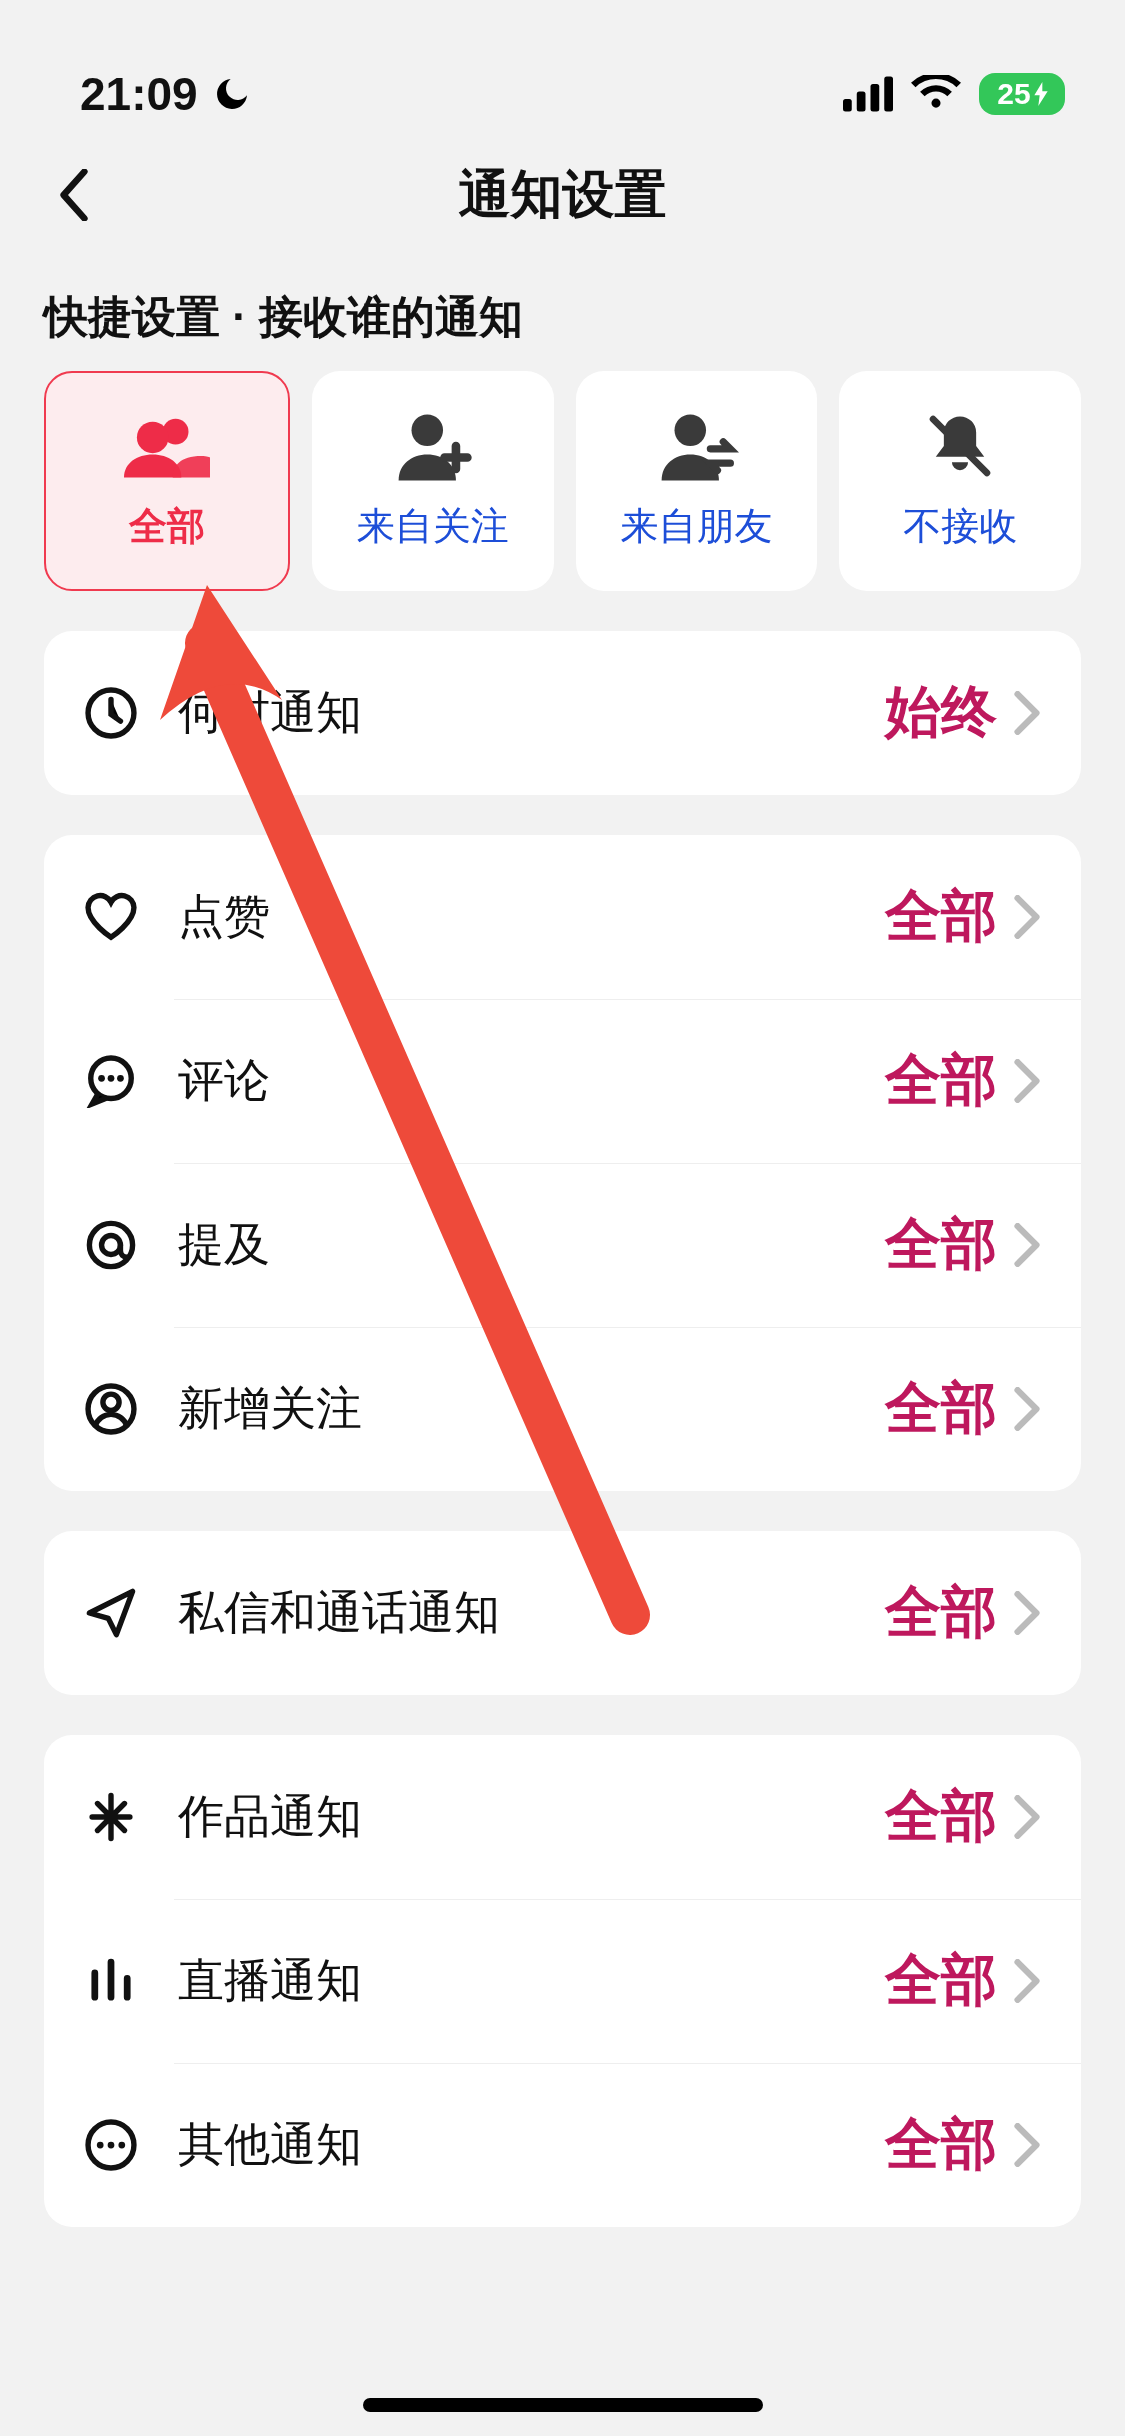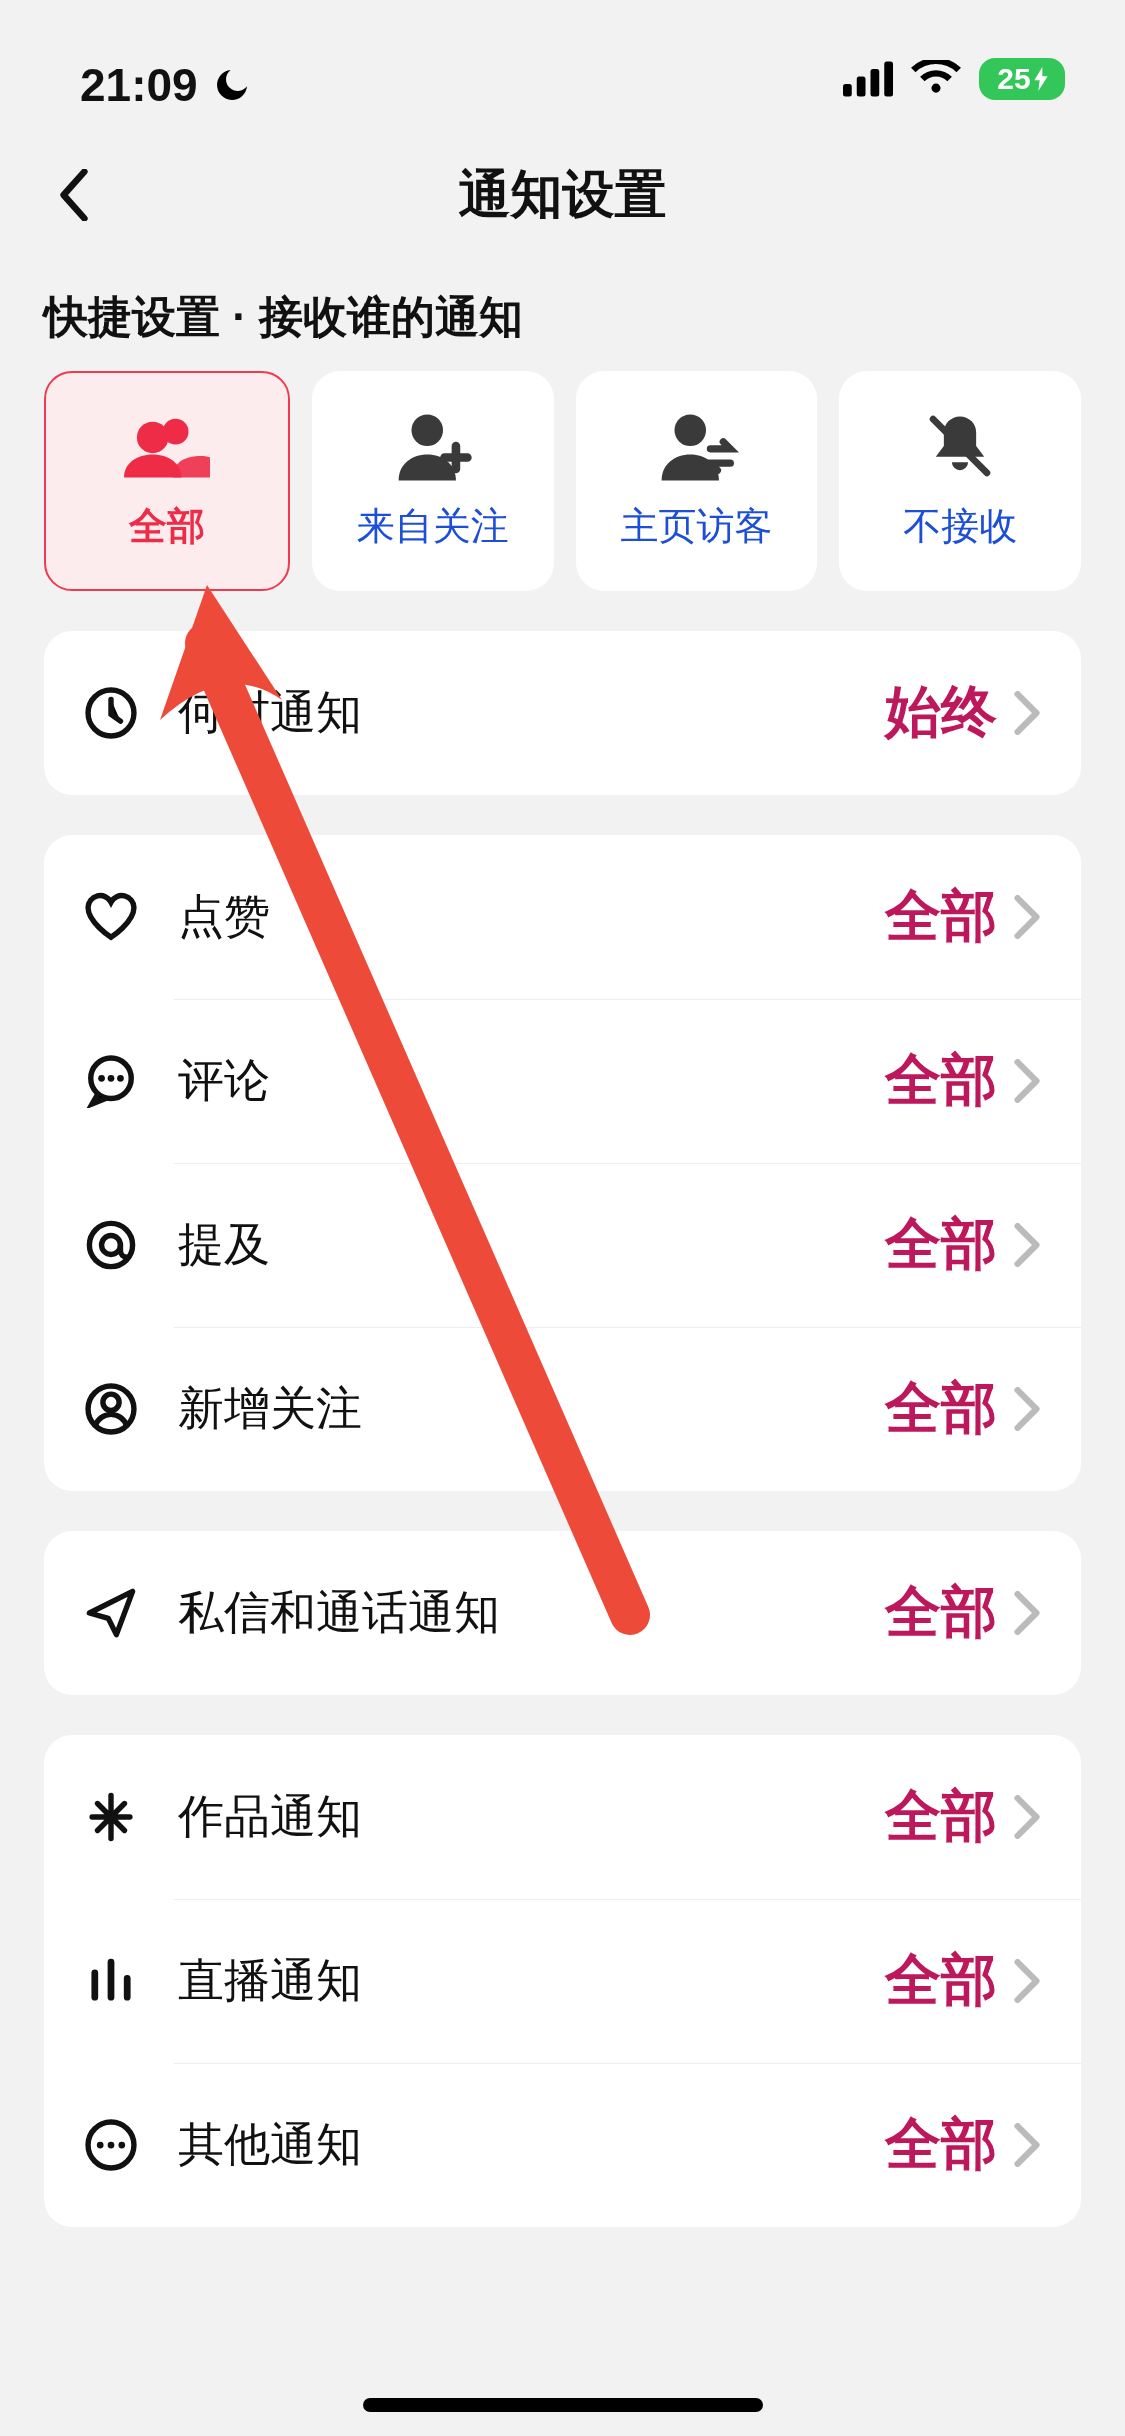--- a/index.html
+++ b/index.html
@@ -8,21 +8,21 @@
     background: #f2f2f2;
     font-family: -apple-system, "PingFang SC", "Helvetica Neue", Arial, sans-serif;
     color: #111;
     position: relative;
     overflow: hidden;
   }
 
   
   .status-bar {
     display: flex;
-    align-items: flex-start;
+    align-items: center;
     justify-content: space-between;
     padding: 58px 60px 0 80px;
     height: 130px;
     font-size: 46px;
     font-weight: 700;
   }
   .status-left { display: flex; align-items: center; gap: 14px; }
   .status-right { display: flex; align-items: center; gap: 18px; }
   .moon-icon { width: 40px; height: 40px; }
   .signal, .wifi { width: 50px; height: 38px; }
@@ -195,21 +195,21 @@
       <path stroke="currentColor" stroke-width="6" stroke-linecap="round" d="M46 24v16M38 32h16"></path>
     </svg>
     <div class="tile-label">来自关注</div>
   </div>
   <div class="tile">
     <svg class="tile-icon" viewBox="0 0 60 48">
       <circle cx="26" cy="13" r="11" fill="currentColor"></circle>
       <path fill="currentColor" d="M6 48c0-11 9-18 20-18s20 7 20 18H6z"></path>
       <path stroke="currentColor" stroke-width="5" stroke-linecap="round" fill="none" d="M40 26h14l-5-5M54 36H40l5 5"></path>
     </svg>
-    <div class="tile-label">主页访客</div>
+    <div class="tile-label">来自朋友</div>
   </div>
   <div class="tile">
     <svg class="tile-icon" viewBox="0 0 52 52">
       <path fill="currentColor" d="M26 4a12 12 0 00-12 12v10l-6 8h36l-6-8V16A12 12 0 0026 4zM20 38a6 6 0 0012 0H20z"></path>
       <path stroke="currentColor" stroke-width="5" stroke-linecap="round" d="M6 6l40 40"></path>
     </svg>
     <div class="tile-label">不接收</div>
   </div>
 </div>
 

